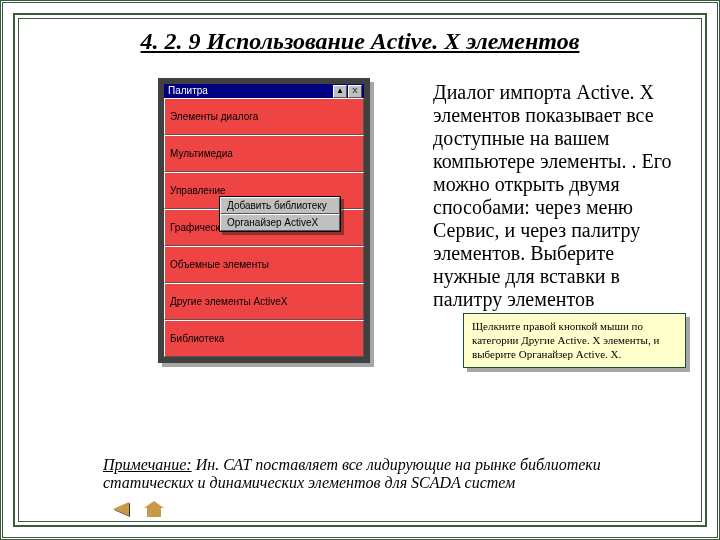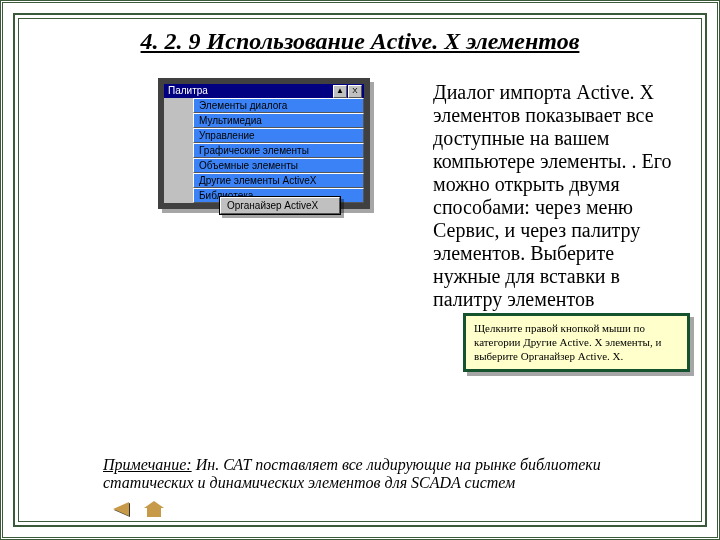--- a/index.html
+++ b/index.html
@@ -71,28 +71,27 @@
   width: 12px; height: 11px;
   background: #c0c0c0;
   border: 1px solid #fff;
   border-right-color: #555; border-bottom-color: #555;
   font-size: 8px;
   line-height: 9px;
   text-align: center;
   color: #000;
 }
 .palette-item {
-  background: #3b82f6;
+  background: #ef4444;
   border-top: 1px solid #fff;
   border-left: 1px solid #fff;
   border-right: 1px solid #555;
   border-bottom: 1px solid #555;
-  padding: 1px 5px;
+  padding: 12px 5px;
   color: #000;
-  margin-left: 29px;
 }
 
 .ctxmenu {
   position: absolute;
   top: 193px;
   left: 216px;
   width: 120px;
   background: #c0c0c0;
   border: 1px solid #000;
   box-shadow: 3px 3px 0 rgba(0,0,0,0.35);
@@ -114,21 +113,21 @@
   width: 250px;
   font-size: 20px;
 }
 
 .tip {
   position: absolute;
   top: 310px;
   left: 460px;
   width: 205px;
   background: #ffffcc;
-  border: 3px solid #14532d;
+  border: 1px solid #14532d;
   box-shadow: 4px 4px 0 rgba(0,0,0,0.35);
   padding: 6px 8px;
   font-size: 11px;
   line-height: 1.25;
 }
 
 .lower {
   position: absolute;
   top: 330px;
   left: 150px;
@@ -201,20 +200,21 @@
     <div class="palette-item">Элементы диалога</div>
     <div class="palette-item">Мультимедиа</div>
     <div class="palette-item">Управление</div>
     <div class="palette-item">Графические элементы</div>
     <div class="palette-item">Объемные элементы</div>
     <div class="palette-item">Другие элементы ActiveX</div>
     <div class="palette-item">Библиотека</div>
   </div>
 
   <div class="ctxmenu">
+    <div class="ctxitem">Добавить библиотеку</div>
     <div class="ctxitem">Органайзер ActiveX</div>
   </div>
 
   <div class="explain">Диалог импорта Active. X элементов показывает все доступные на вашем компьютере элементы. . Его можно открыть двумя способами: через меню Сервис, и через палитру элементов. Выберите нужные для вставки в палитру элементов</div>
 
   <div class="tip">Щелкните правой кнопкой мыши по категории Другие Active. X элементы, и выберите Органайзер Active. X.</div>
 
 
   <div class="footnote">
     <span class="foot-label">Примечание:</span>

